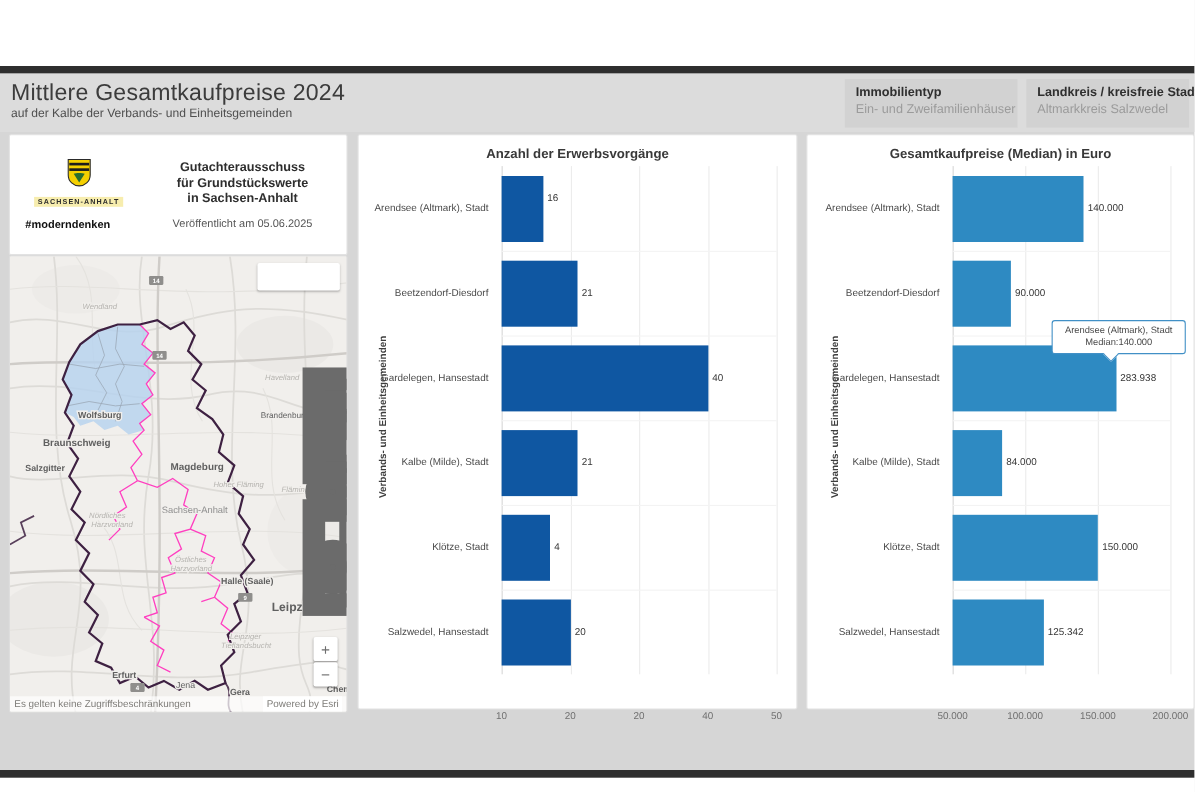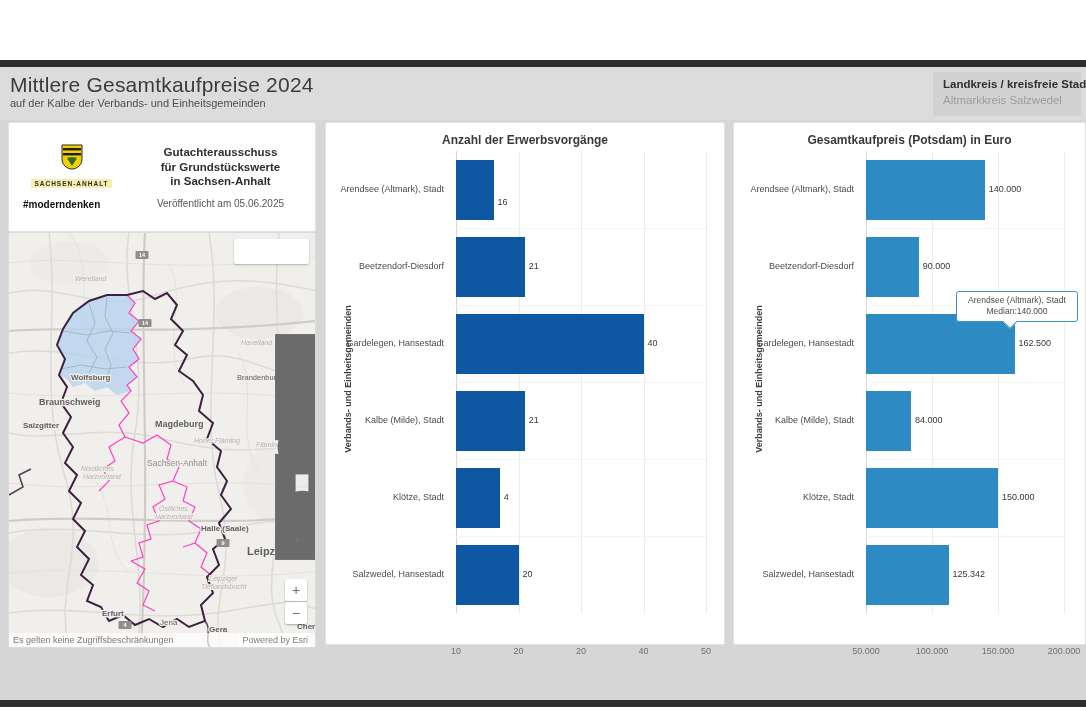--- a/index.html
+++ b/index.html
@@ -80,20 +80,24 @@
 
 <div class="canvas">
   <div class="strip top"></div>
 
   <div class="dashboard">
 
     <div class="dash-header">
       <div class="titles">
         <div class="page-title">Mittlere Gesamtkaufpreise 2024</div>
         <div class="page-subtitle">auf der Kalbe der Verbands- und Einheitsgemeinden</div>
+      </div>
+      <div class="selector s1">
+        <div class="sel-label">Immobilientyp</div>
+        <div class="sel-value">Ein- und Zweifamilienhäuser</div>
       </div>
       <div class="selector s2">
         <div class="sel-label">Landkreis / kreisfreie Stadt</div>
         <div class="sel-value">Altmarkkreis Salzwedel</div>
       </div>
     </div>
 
     <div class="card info-card">
       <div class="logo-block">
         <div class="coat">
@@ -265,41 +269,41 @@
           <div class="tick" style="left: 317.5px; top: 471px;">40</div>
           <div class="grid" style="left: 380px; height: 462px;"></div>
           <div class="tick" style="left: 380px; top: 471px;">50</div>
           <div class="rowsep" style="left: 130px; width: 250px; top: 77px;"></div>
           <div class="rowsep" style="left: 130px; width: 250px; top: 154px;"></div>
           <div class="rowsep" style="left: 130px; width: 250px; top: 231px;"></div>
           <div class="rowsep" style="left: 130px; width: 250px; top: 308px;"></div>
           <div class="rowsep" style="left: 130px; width: 250px; top: 385px;"></div>
           <div class="cat" style="width: 118px; top: 32.5px;">Arendsee (Altmark), Stadt</div>
           <div class="hbar" style="left: 130px; top: 8.5px; width: 37.5px; height: 60px; background: rgb(15, 87, 162);"></div>
-          <div class="val" style="left: 171.5px; top: 46px; text-align: right;">16</div>
+          <div class="val" style="left: 171.5px; top: 24px; text-align: right;">16</div>
           <div class="cat" style="width: 118px; top: 109.5px;">Beetzendorf-Diesdorf</div>
           <div class="hbar" style="left: 130px; top: 85.5px; width: 68.75px; height: 60px; background: rgb(15, 87, 162);"></div>
           <div class="val" style="left: 202.75px; top: 110px;">21</div>
           <div class="cat" style="width: 118px; top: 186.5px;">Gardelegen, Hansestadt</div>
           <div class="hbar" style="left: 130px; top: 162.5px; width: 187.5px; height: 60px; background: rgb(15, 87, 162);"></div>
           <div class="val" style="left: 321.5px; top: 187px;">40</div>
           <div class="cat" style="width: 118px; top: 263.5px;">Kalbe (Milde), Stadt</div>
           <div class="hbar" style="left: 130px; top: 239.5px; width: 68.75px; height: 60px; background: rgb(15, 87, 162);"></div>
           <div class="val" style="left: 202.75px; top: 264px;">21</div>
           <div class="cat" style="width: 118px; top: 340.5px;">Klötze, Stadt</div>
           <div class="hbar" style="left: 130px; top: 316.5px; width: 43.75px; height: 60px; background: rgb(15, 87, 162);"></div>
           <div class="val" style="left: 177.75px; top: 341px;">4</div>
           <div class="cat" style="width: 118px; top: 417.5px;">Salzwedel, Hansestadt</div>
           <div class="hbar" style="left: 130px; top: 393.5px; width: 62.5px; height: 60px; background: rgb(15, 87, 162);"></div>
           <div class="val" style="left: 196.5px; top: 418px;">20</div>
         </div>
     </div>
 
     <div class="card chart-card2">
-      <div class="chart-title">Gesamtkaufpreis (Potsdam) in Euro</div>
+      <div class="chart-title">Gesamtkaufpreise (Median) in Euro</div>
       <div class="y-label">Verbands- und Einheitsgemeinden</div>
       <div class="plot">
           <div class="grid axis" style="left: 132px; height: 462px;"></div>
           <div class="tick" style="left: 132px; top: 471px;">50.000</div>
           <div class="grid" style="left: 198px; height: 462px;"></div>
           <div class="tick" style="left: 198px; top: 471px;">100.000</div>
           <div class="grid" style="left: 264px; height: 462px;"></div>
           <div class="tick" style="left: 264px; top: 471px;">150.000</div>
           <div class="grid" style="left: 330px; height: 462px;"></div>
           <div class="tick" style="left: 330px; top: 471px;">200.000</div>
@@ -309,21 +313,21 @@
           <div class="rowsep" style="left: 132px; width: 198px; top: 308px;"></div>
           <div class="rowsep" style="left: 132px; width: 198px; top: 385px;"></div>
           <div class="cat" style="width: 120px; top: 32.5px;">Arendsee (Altmark), Stadt</div>
           <div class="hbar" style="left: 132px; top: 8.5px; width: 118.8px; height: 60px; background: rgb(46, 138, 194);"></div>
           <div class="val" style="left: 254.8px; top: 33px;">140.000</div>
           <div class="cat" style="width: 120px; top: 109.5px;">Beetzendorf-Diesdorf</div>
           <div class="hbar" style="left: 132px; top: 85.5px; width: 52.8px; height: 60px; background: rgb(46, 138, 194);"></div>
           <div class="val" style="left: 188.8px; top: 110px;">90.000</div>
           <div class="cat" style="width: 120px; top: 186.5px;">Gardelegen, Hansestadt</div>
           <div class="hbar" style="left: 132px; top: 162.5px; width: 148.5px; height: 60px; background: rgb(46, 138, 194);"></div>
-          <div class="val" style="left: 284.5px; top: 187px;">162.500</div>
+          <div class="val" style="left: 284.5px; top: 187px;">283.938</div>
           <div class="cat" style="width: 120px; top: 263.5px;">Kalbe (Milde), Stadt</div>
           <div class="hbar" style="left: 132px; top: 239.5px; width: 44.88px; height: 60px; background: rgb(46, 138, 194);"></div>
           <div class="val" style="left: 180.88px; top: 264px;">84.000</div>
           <div class="cat" style="width: 120px; top: 340.5px;">Klötze, Stadt</div>
           <div class="hbar" style="left: 132px; top: 316.5px; width: 132px; height: 60px; background: rgb(46, 138, 194);"></div>
           <div class="val" style="left: 268px; top: 341px;">150.000</div>
           <div class="cat" style="width: 120px; top: 417.5px;">Salzwedel, Hansestadt</div>
           <div class="hbar" style="left: 132px; top: 393.5px; width: 82.5px; height: 60px; background: rgb(46, 138, 194);"></div>
           <div class="val" style="left: 218.5px; top: 418px;">125.342</div>
         </div>

